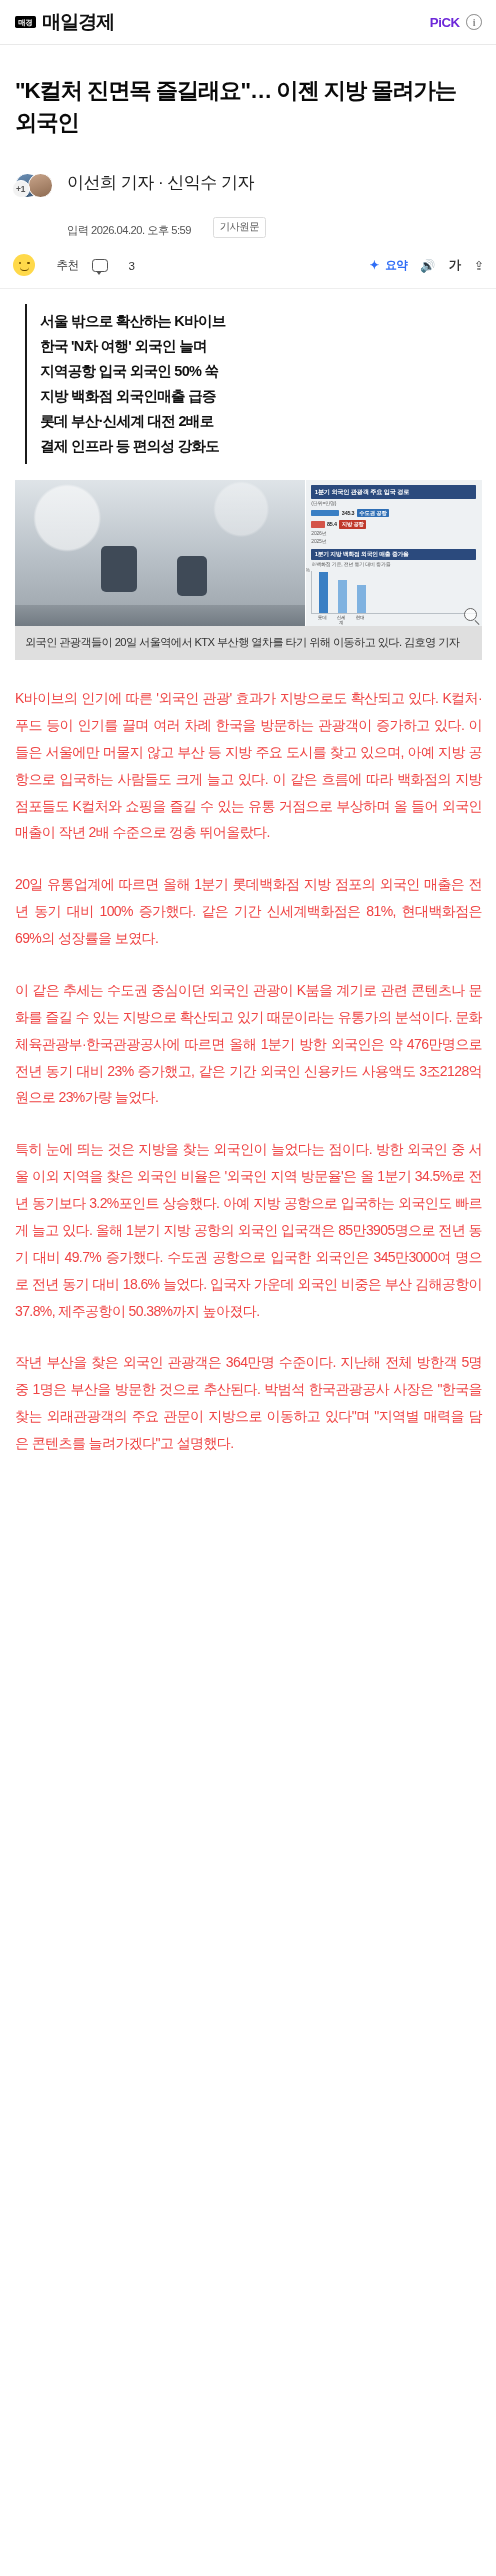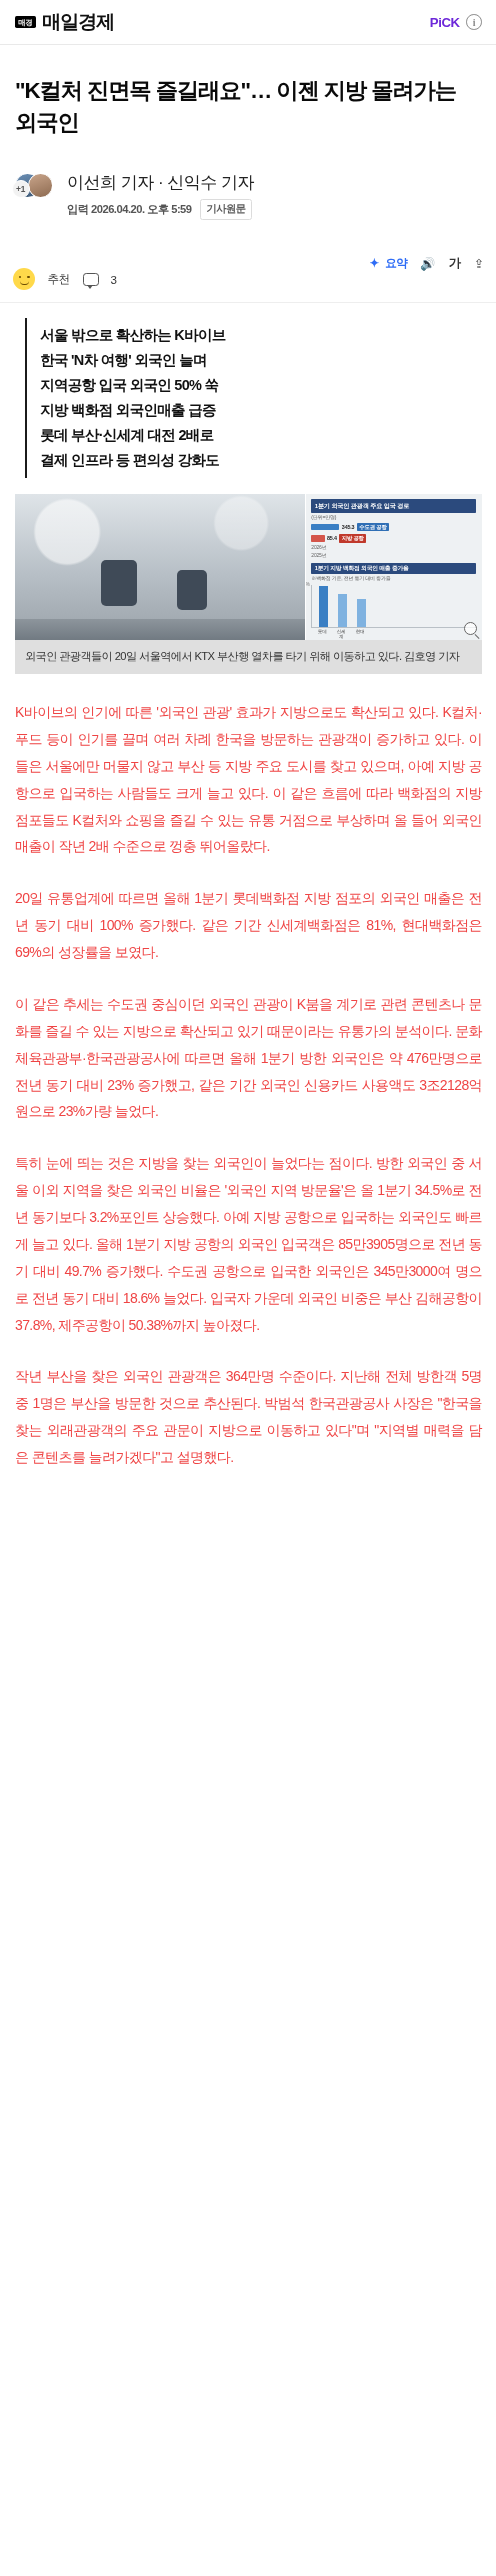--- a/index.html
+++ b/index.html
@@ -116,55 +116,54 @@
   }
   .byline-text { padding-top: 0.8px; }
   .reporters {
     font-size: 17px;
     color: #222;
     letter-spacing: -0.5px;
     margin-bottom: 5px;
   }
   .pubrow {
     display: flex;
-    align-items: center;
-    gap: 8px;
-    font-weight: bold;
+    align-items: flex-end;
+    gap: 22px;
   }
   .pubdate {
     font-size: 11.2px;
     color: #555;
     letter-spacing: -0.5px;
   }
   .src-btn {
     font-size: 10.3px;
     color: #5b5b5b;
     border: 0.8px solid #dcdcdc;
     border-radius: 2.5px;
     padding: 2.5px 5.8px;
     background: #fff;
     letter-spacing: -0.5px;
+    margin-top: 18px;
   }
 
   
   .actionbar {
     display: flex;
     align-items: center;
     padding: 5px 13.2px 11.6px 13.2px;
     gap: 13.2px;
     border-bottom: 0.8px solid #eeeeee;
   }
   .act {
     display: flex;
     align-items: center;
-    gap: 12px;
+    gap: 21px;
     font-size: 11.6px;
     color: #333;
     letter-spacing: -0.5px;
-    margin-top: 32px;
   }
   .emoji-circle {
     width: 22.3px; height: 22.3px;
     border-radius: 50%;
     background: #ffd94a;
     position: relative;
   }
   .emoji-circle::before,
   .emoji-circle::after {
     content: "";

